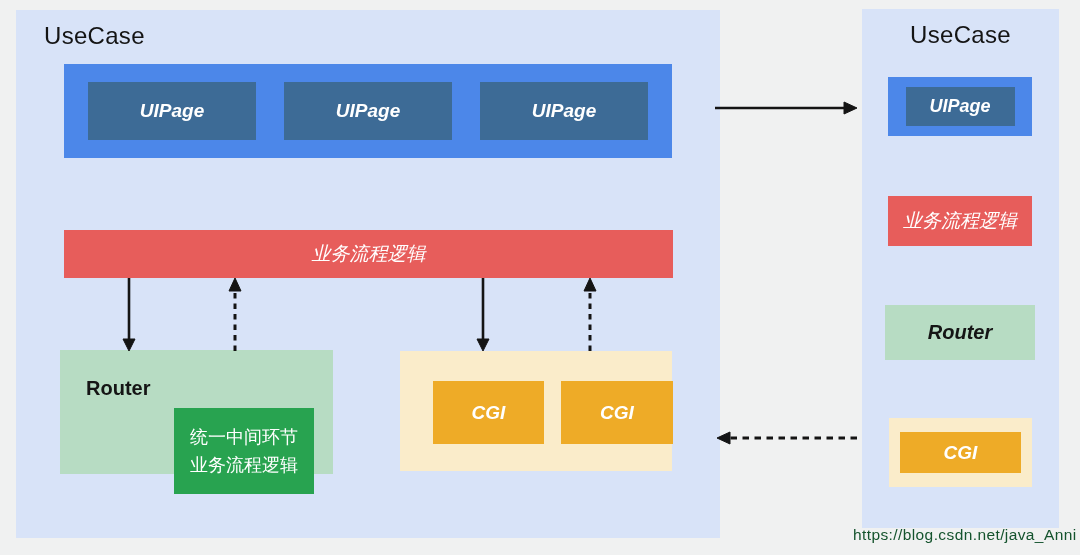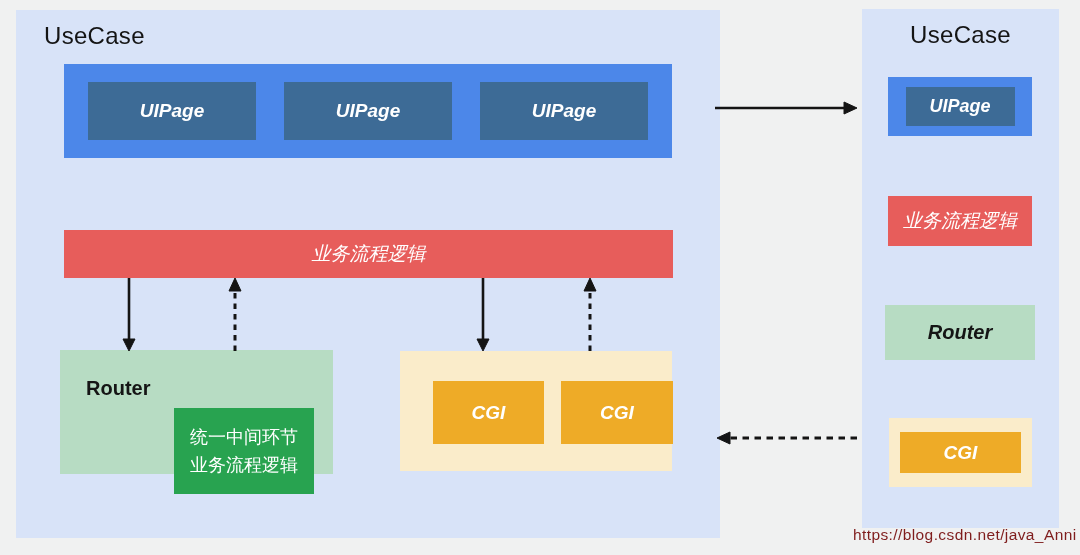--- a/index.html
+++ b/index.html
@@ -99,21 +99,21 @@
     pointer-events:none;
   }
   #arrow-overlay line,#arrow-overlay polygon{
     stroke:var(--arrow,#141414);
   }
   #arrow-overlay polygon{fill:var(--arrow,#141414);stroke-width:1;}
 
   .watermark{
     position:absolute;left:853px;top:526px;
     font-size:15.5px;letter-spacing:.4px;
-    color:#7f1d1d;white-space:nowrap;
+    color:#14532d;white-space:nowrap;
   }
 </style>
 </head>
 <body>
 
 <div id="left-panel" class="panel">
   <div class="panel-title">UseCase</div>
 
   <div class="abs lp-bluebar">
     <div class="uipage-box center">UIPage</div>

